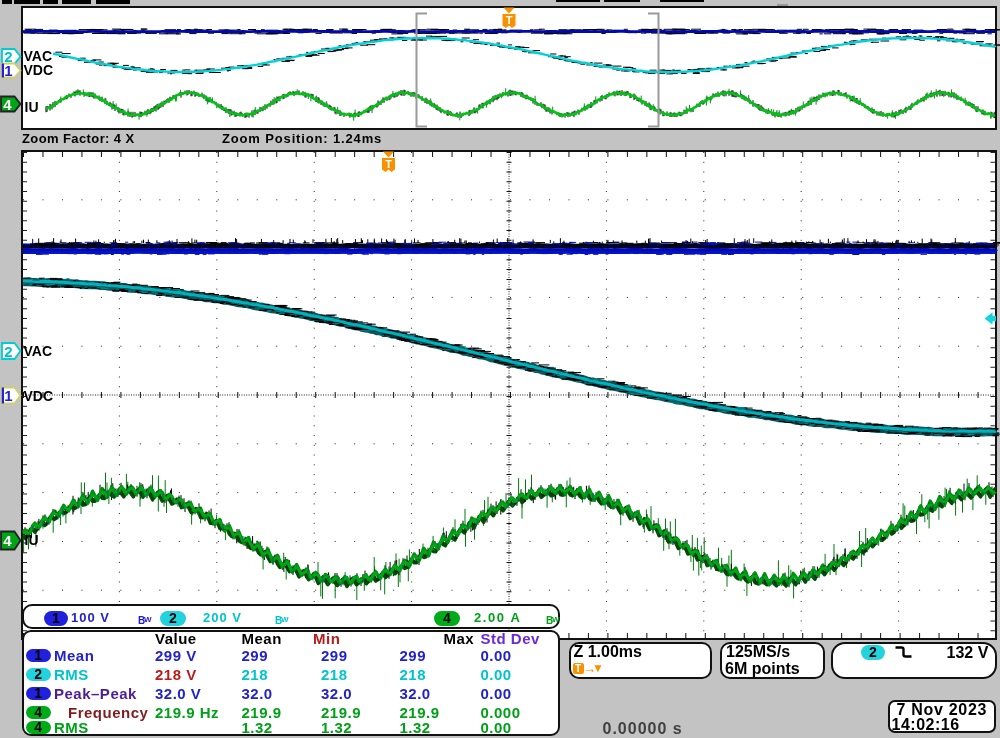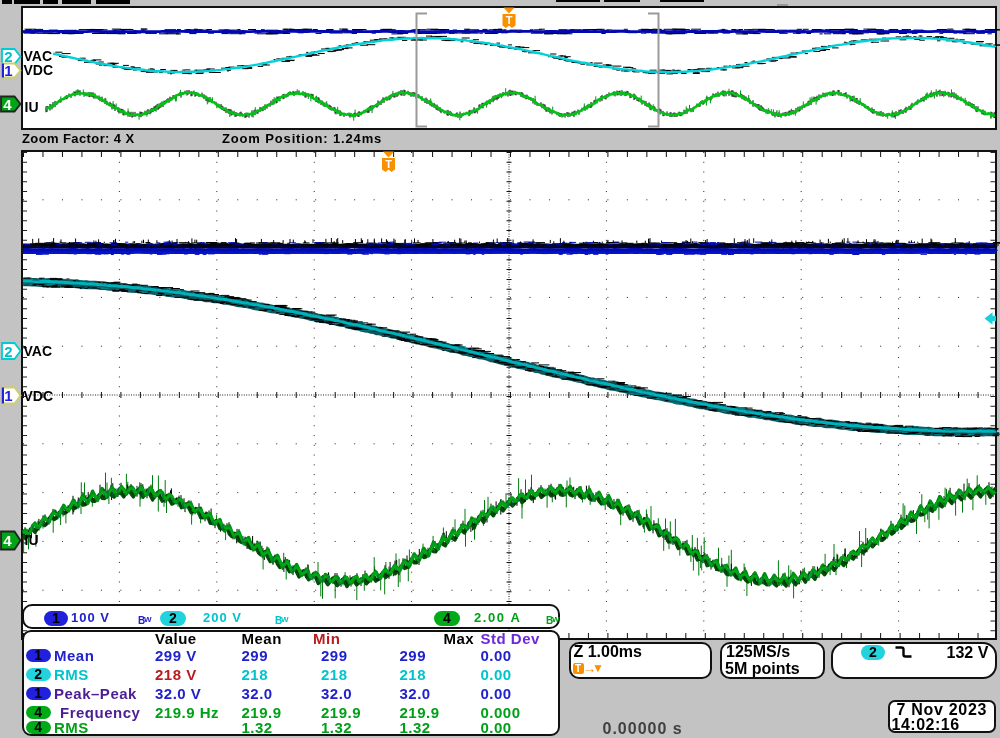--- a/index.html
+++ b/index.html
@@ -135,21 +135,21 @@
     <div style="position:absolute;left:399.5px;top:666px;color:#00c4cc;">218</div>
     <div style="position:absolute;left:480.5px;top:666px;color:#00c4cc;">0.00</div>
     <div style="position:absolute;left:26px;top:686.85px;width:25px;height:13.5px;background:#2020dd;border-radius:6.75px;color:#000;font-size:14px;font-weight:bold;text-align:center;line-height:13.5px;">1</div>
     <div style="position:absolute;left:54px;top:685px;color:#4c1d95;">Peak–Peak</div>
     <div style="position:absolute;left:155px;top:685px;color:#2222cc;">32.0 V</div>
     <div style="position:absolute;left:241.5px;top:685px;color:#2222cc;">32.0</div>
     <div style="position:absolute;left:321px;top:685px;color:#2222cc;">32.0</div>
     <div style="position:absolute;left:399.5px;top:685px;color:#2222cc;">32.0</div>
     <div style="position:absolute;left:480.5px;top:685px;color:#2222cc;">0.00</div>
     <div style="position:absolute;left:26px;top:705.85px;width:25px;height:13.5px;background:#00ab18;border-radius:6.75px;color:#000;font-size:14px;font-weight:bold;text-align:center;line-height:13.5px;">4</div>
-    <div style="position:absolute;left:60px;top:704px;color:#4c1d95;">Frequency</div>
+    <div style="position:absolute;left:68px;top:704px;color:#7f1d1d;">Frequency</div>
     <div style="position:absolute;left:155px;top:704px;color:#00a018;">219.9 Hz</div>
     <div style="position:absolute;left:241.5px;top:704px;color:#00a018;">219.9</div>
     <div style="position:absolute;left:321px;top:704px;color:#00a018;">219.9</div>
     <div style="position:absolute;left:399.5px;top:704px;color:#00a018;">219.9</div>
     <div style="position:absolute;left:480.5px;top:704px;color:#00a018;">0.000</div>
     <div style="position:absolute;left:26px;top:720.85px;width:25px;height:13.5px;background:#00ab18;border-radius:6.75px;color:#000;font-size:14px;font-weight:bold;text-align:center;line-height:13.5px;">4</div>
     <div style="position:absolute;left:54px;top:719px;color:#00a018;">RMS</div>
     <div style="position:absolute;left:155px;top:719px;color:#00a018;margin-top:36px;">1.32 A</div>
     <div style="position:absolute;left:241.5px;top:719px;color:#00a018;">1.32</div>
     <div style="position:absolute;left:321px;top:719px;color:#00a018;">1.32</div>
@@ -160,21 +160,21 @@
 <div class="box" style="left:568.5px;top:642px;width:143px;height:37px;border-radius:10px;"></div>
 <div class="txt" style="left:573.5px;top:642.5px;">Z 1.00ms</div>
 <div style="position:absolute;left:572.5px;top:662.5px;width:11px;height:11px;background:#f89000;border-radius:2px;
  color:#fff;font-size:10px;font-weight:bold;text-align:center;line-height:11px;">T</div>
 <div style="position:absolute;left:582.5px;top:659.5px;color:#f89000;font-size:14px;">→</div>
 <div style="position:absolute;left:592px;top:661px;color:#f89000;font-size:12px;">▼</div>
 <div class="txt" style="left:602.5px;top:680px;color:#404040;letter-spacing:1px;margin-top:40px;">0.00000 s</div>
 
 <div class="box" style="left:720px;top:642px;width:105px;height:37px;border-radius:10px;"></div>
 <div class="txt" style="left:726px;top:643px;">125MS/s</div>
-<div class="txt" style="left:725px;top:660px;">5M points</div>
+<div class="txt" style="left:725px;top:660px;">6M points</div>
 
 <div class="box" style="left:831px;top:642px;width:166px;height:37px;border-radius:14px;"></div>
 <div style="position:absolute;left:861px;top:645.0px;width:24px;height:15px;background:#22d2dc;border-radius:7.5px;color:#000;font-size:14px;font-weight:bold;text-align:center;line-height:15px;">2</div>
 <svg width="26" height="18" style="position:absolute;left:894px;top:644px;">
  <path d="M1.5 3.5h6q2 0 2 2v5q0 2 2 2h6" stroke="#000" stroke-width="2.4" fill="none"></path>
   </svg>
 <div class="txt" style="left:946.5px;top:643.5px;">132 V</div>
 
 <div class="box" style="left:888px;top:700px;width:108px;height:33px;border-radius:7px;"></div>
 <div class="txt" style="left:896.5px;top:700.5px;letter-spacing:0.7px;">7 Nov 2023</div>

